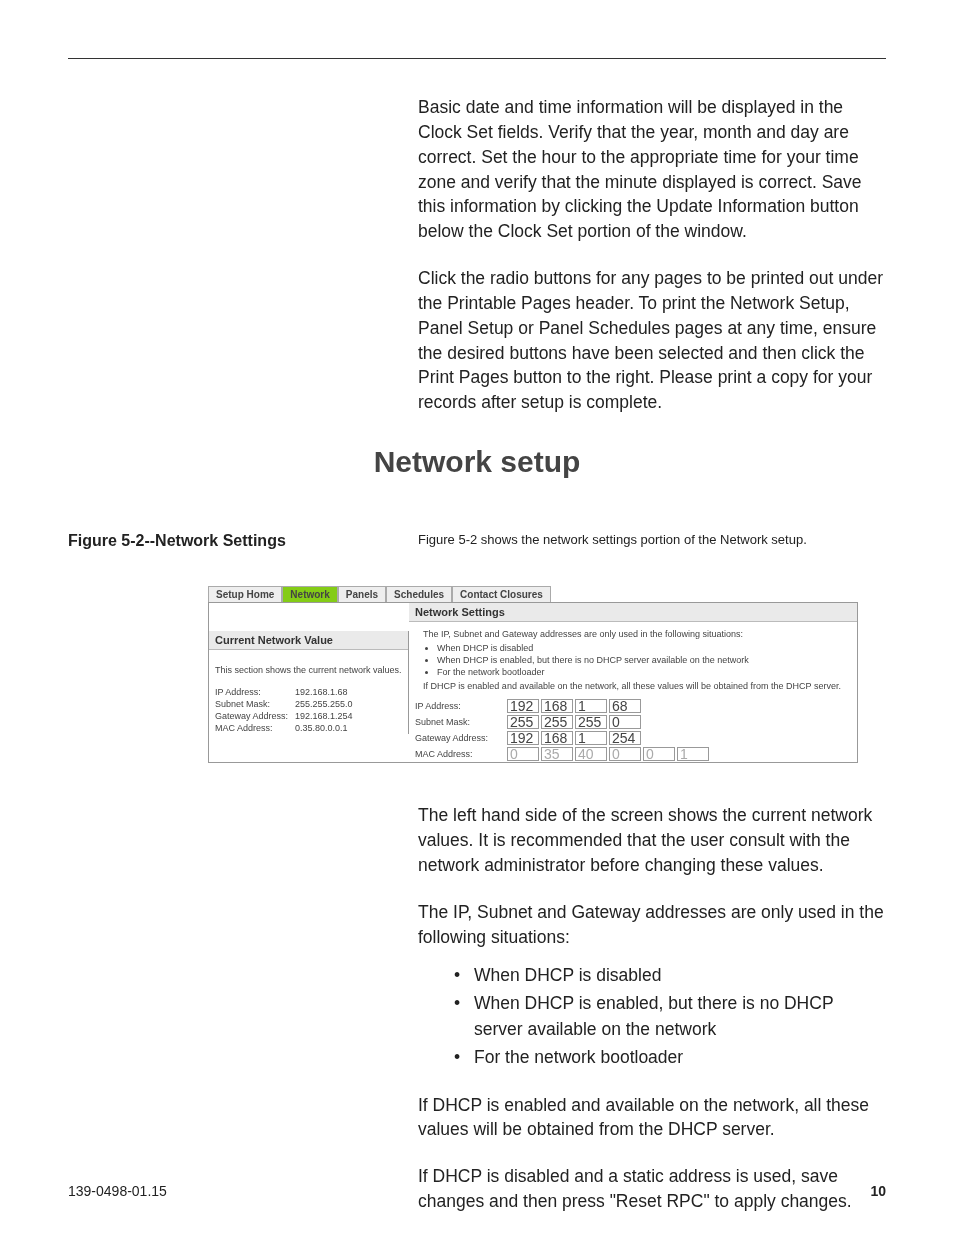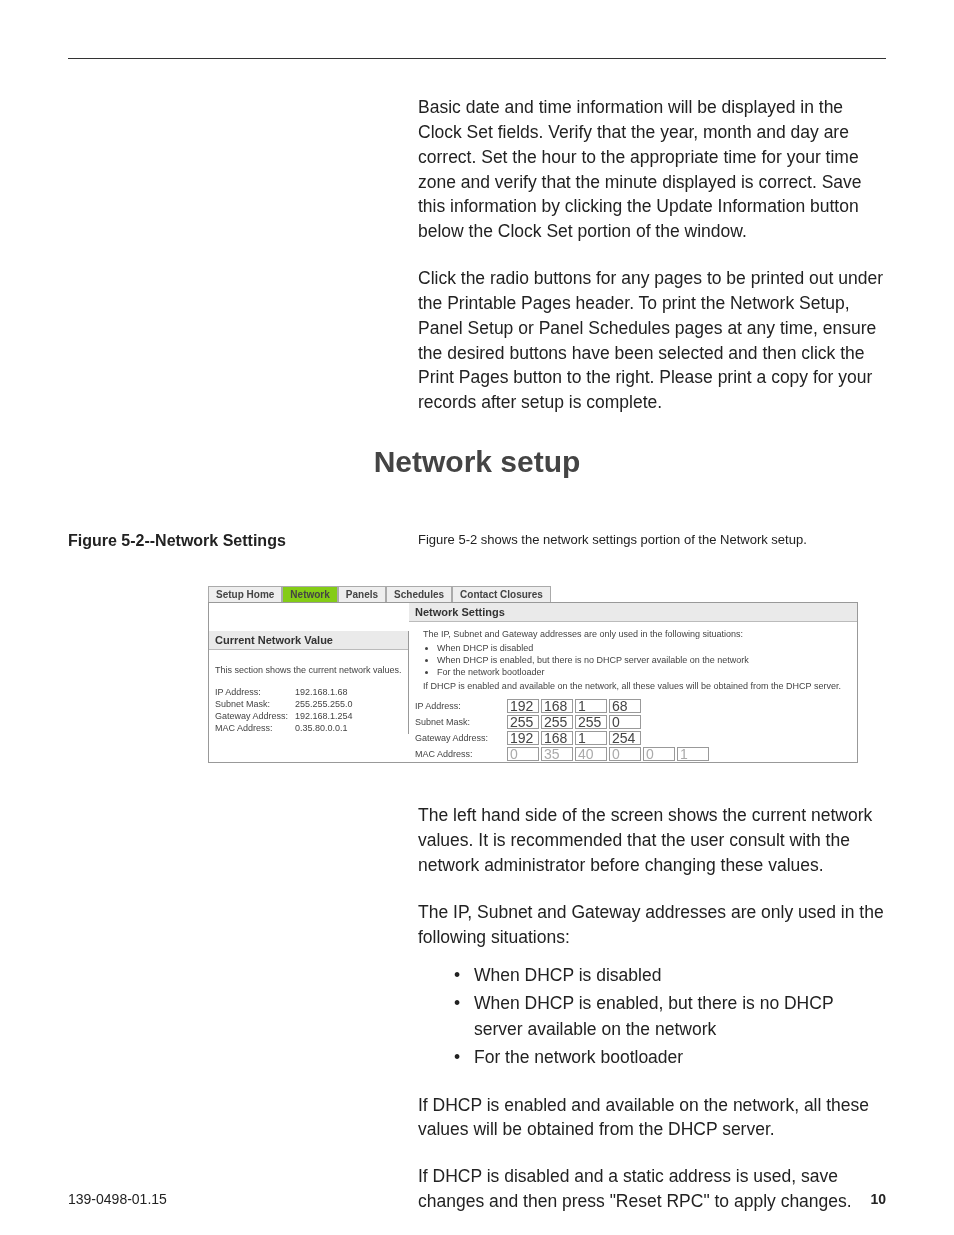--- a/index.html
+++ b/index.html
@@ -27,21 +27,21 @@
   .kv { font-size: 9px; color: #444; padding: 1px 6px; display: flex; }
   .kv-l { width: 80px; }
   .kv-v { }
   .nrow { display: flex; align-items: center; font-size: 9px; color: #444; padding: 1px 6px; gap: 2px; }
   .nrow-l { width: 90px; }
   .obox { border: 1px solid #999; width: 32px; height: 14px; font-size: 14px; padding: 0 2px; background: #fff; display: inline-flex; align-items: center; }
   .obox.dim { color: #aaa; }
   ul.bullets { margin: 0 0 22px 36px; }
   ul.bullets li { font-size: 17.5px; line-height: 1.5; margin-bottom: 2px; list-style: none; position: relative; padding-left: 20px; }
   ul.bullets li::before { content: "•"; position: absolute; left: 0; }
-  .footer { position: absolute; bottom: 28px; left: 68px; right: 68px; display: flex; justify-content: space-between; font-size: 14px; color: #222; border-top: 0; }
+  .footer { position: absolute; bottom: 36px; left: 68px; right: 68px; display: flex; justify-content: space-between; font-size: 14px; color: #222; border-top: 0; }
   .footer .pn { font-weight: 700; }
 </style>
 </head>
 <body>
 <div class="page">
 
 <hr class="hr">
 
 <div class="body-col">
   <p class="para">Basic date and time information will be displayed in the Clock Set fields. Verify that the year, month and day are correct.  Set the hour to the appropriate time for your time zone and verify that the minute displayed is correct. Save this information by clicking the Update Information button below the Clock Set portion of the window.</p>

